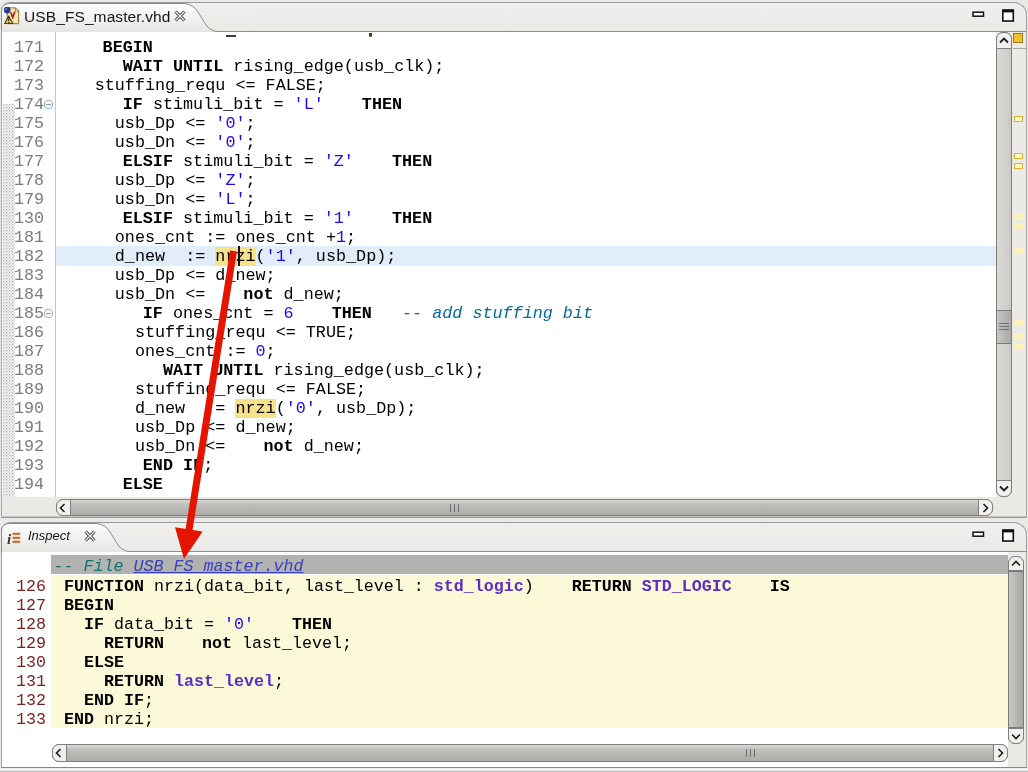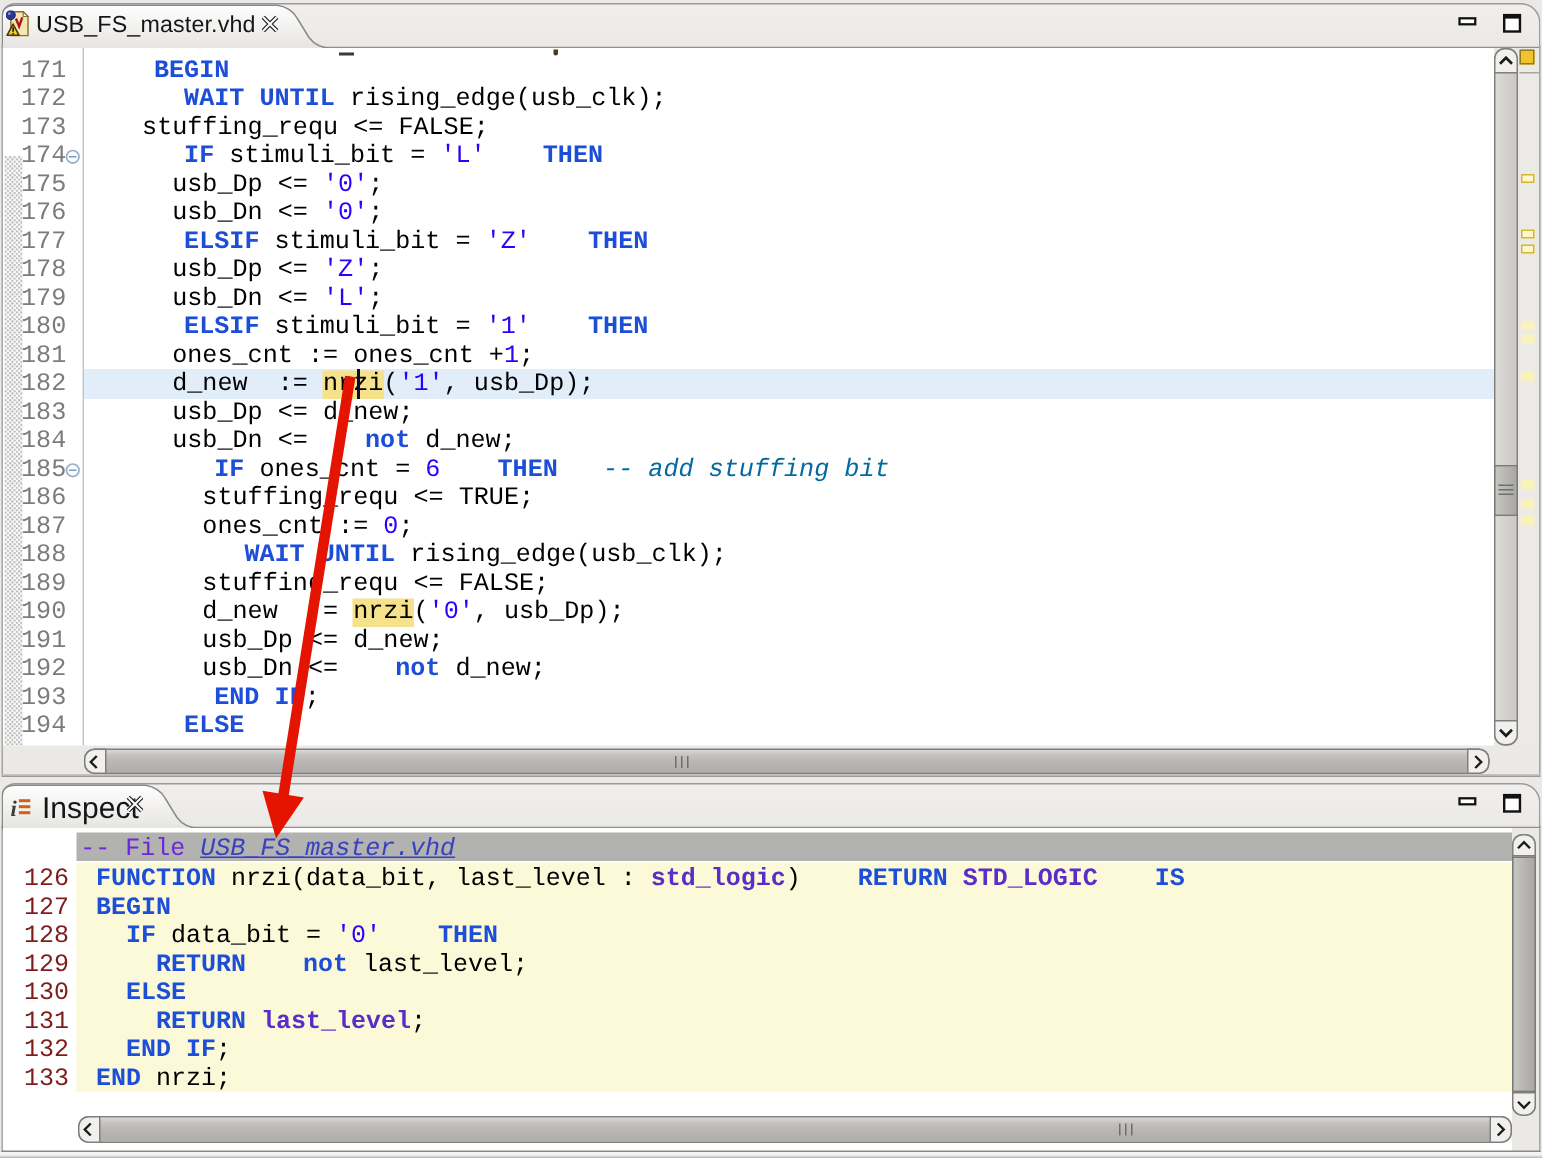--- a/index.html
+++ b/index.html
@@ -1,21 +1,21 @@
 <!DOCTYPE html>
 <html><head>
 <meta charset="utf-8">
 <style>
   html,body{margin:0;padding:0;}
   body{width:1028px;height:772px;position:relative;background:#EBE9E5;overflow:hidden;
        font-family:"Liberation Sans",sans-serif;}
   .abs{position:absolute;}
   .code{font-family:"Liberation Mono",monospace;font-size:16.75px;line-height:19px;white-space:pre;margin:0;color:#000;}
   .icode{font-family:"Liberation Mono",monospace;font-size:16.66px;line-height:19px;white-space:pre;margin:0;color:#000;}
-  .k{color:#1d4ed8;font-weight:bold;padding-left:28px;}
+  .k{color:#000000;font-weight:bold;padding-left:28px;}
   .s{color:#2A00FF;}
   .c{color:#0369a1;font-style:italic;}
   .t{color:#5A2DC8;font-weight:bold;}
   .lnum{color:#7C7C7C;}
 </style>
 </head>
 <body>
 
 <div class="abs" style="left:1px;top:2px;width:1026px;height:30px;
   background:linear-gradient(#f0efed,#eae9e6);
@@ -73,21 +73,21 @@
 
 <pre class="code abs lnum" style="left:14px;top:38px;">171
 172
 173
 174
 175
 176
 177
 178
 179
-180
+130
 181
 182
 183
 184
 185
 186
 187
 188
 189
 190
@@ -205,39 +205,39 @@
     </defs>
 </svg>
 
 <svg class="abs" style="left:7px;top:529px;" width="18" height="18" viewBox="0 0 18 18">
   <text x="0" y="15" font-family="Liberation Serif,serif" font-size="15" font-style="italic" font-weight="bold" fill="#3c3c3c">i</text>
   <rect x="5.6" y="3.8" width="7.6" height="2" fill="#d2601a"></rect>
   <rect x="5.6" y="7.8" width="7.6" height="2" fill="#d2601a"></rect>
   <rect x="5.6" y="11.8" width="7.6" height="2" fill="#d2601a"></rect>
 </svg>
 
-<div class="abs" style="left:28px;top:528px;font-size:20px;color:#161616;">Inspect</div>
+<div class="abs" style="left:28px;top:528px;font-size:13px;color:#161616;font-style:italic;">Inspect</div>
 
 <svg class="abs" style="left:84px;top:530px;" width="12" height="12" viewBox="0 0 12 12">
   <path d="M1.5,1.5 L10.5,10.5 M10.5,1.5 L1.5,10.5" stroke="#1e1e1e" stroke-width="3"></path>
   <path d="M1.5,1.5 L10.5,10.5 M10.5,1.5 L1.5,10.5" stroke="#ffffff" stroke-width="1.4"></path>
 </svg>
 
 <svg class="abs" style="left:972px;top:529px;" width="45" height="14" viewBox="0 0 45 14">
   <rect x="1" y="3.2" width="10.5" height="4" fill="#fff" stroke="#111" stroke-width="1.5"></rect>
   <rect x="30.8" y="1" width="10.5" height="11" fill="#fff" stroke="#111" stroke-width="1.6"></rect>
   <rect x="30.8" y="1" width="10.5" height="2.4" fill="#111"></rect>
 </svg>
 
 <div class="abs" style="left:2px;top:552px;width:1006px;height:216px;background:#fff;"></div>
 
 <div class="abs" style="left:51px;top:575px;width:957px;height:153px;background:#fbf9d8;"></div>
 
 <div class="abs" style="left:51px;top:554.5px;width:957px;height:19.5px;background:#b2b2b0;"></div>
-<pre class="icode abs" style="left:53.5px;top:557px;"><span style="color:#6d28d9;">-- File </span><a style="color:#3a41be;font-style:italic;text-decoration:underline">USB_FS_master.vhd</a></pre>
+<pre class="icode abs" style="left:53.5px;top:557px;"><span style="color:#0f766e;font-style:italic">-- File </span><a style="color:#3a41be;font-style:italic;text-decoration:underline">USB_FS_master.vhd</a></pre>
 
 <pre class="icode abs" style="left:16px;top:576.5px;color:#7f1d1d;">126
 127
 128
 129
 130
 131
 132
 133</pre>
 

